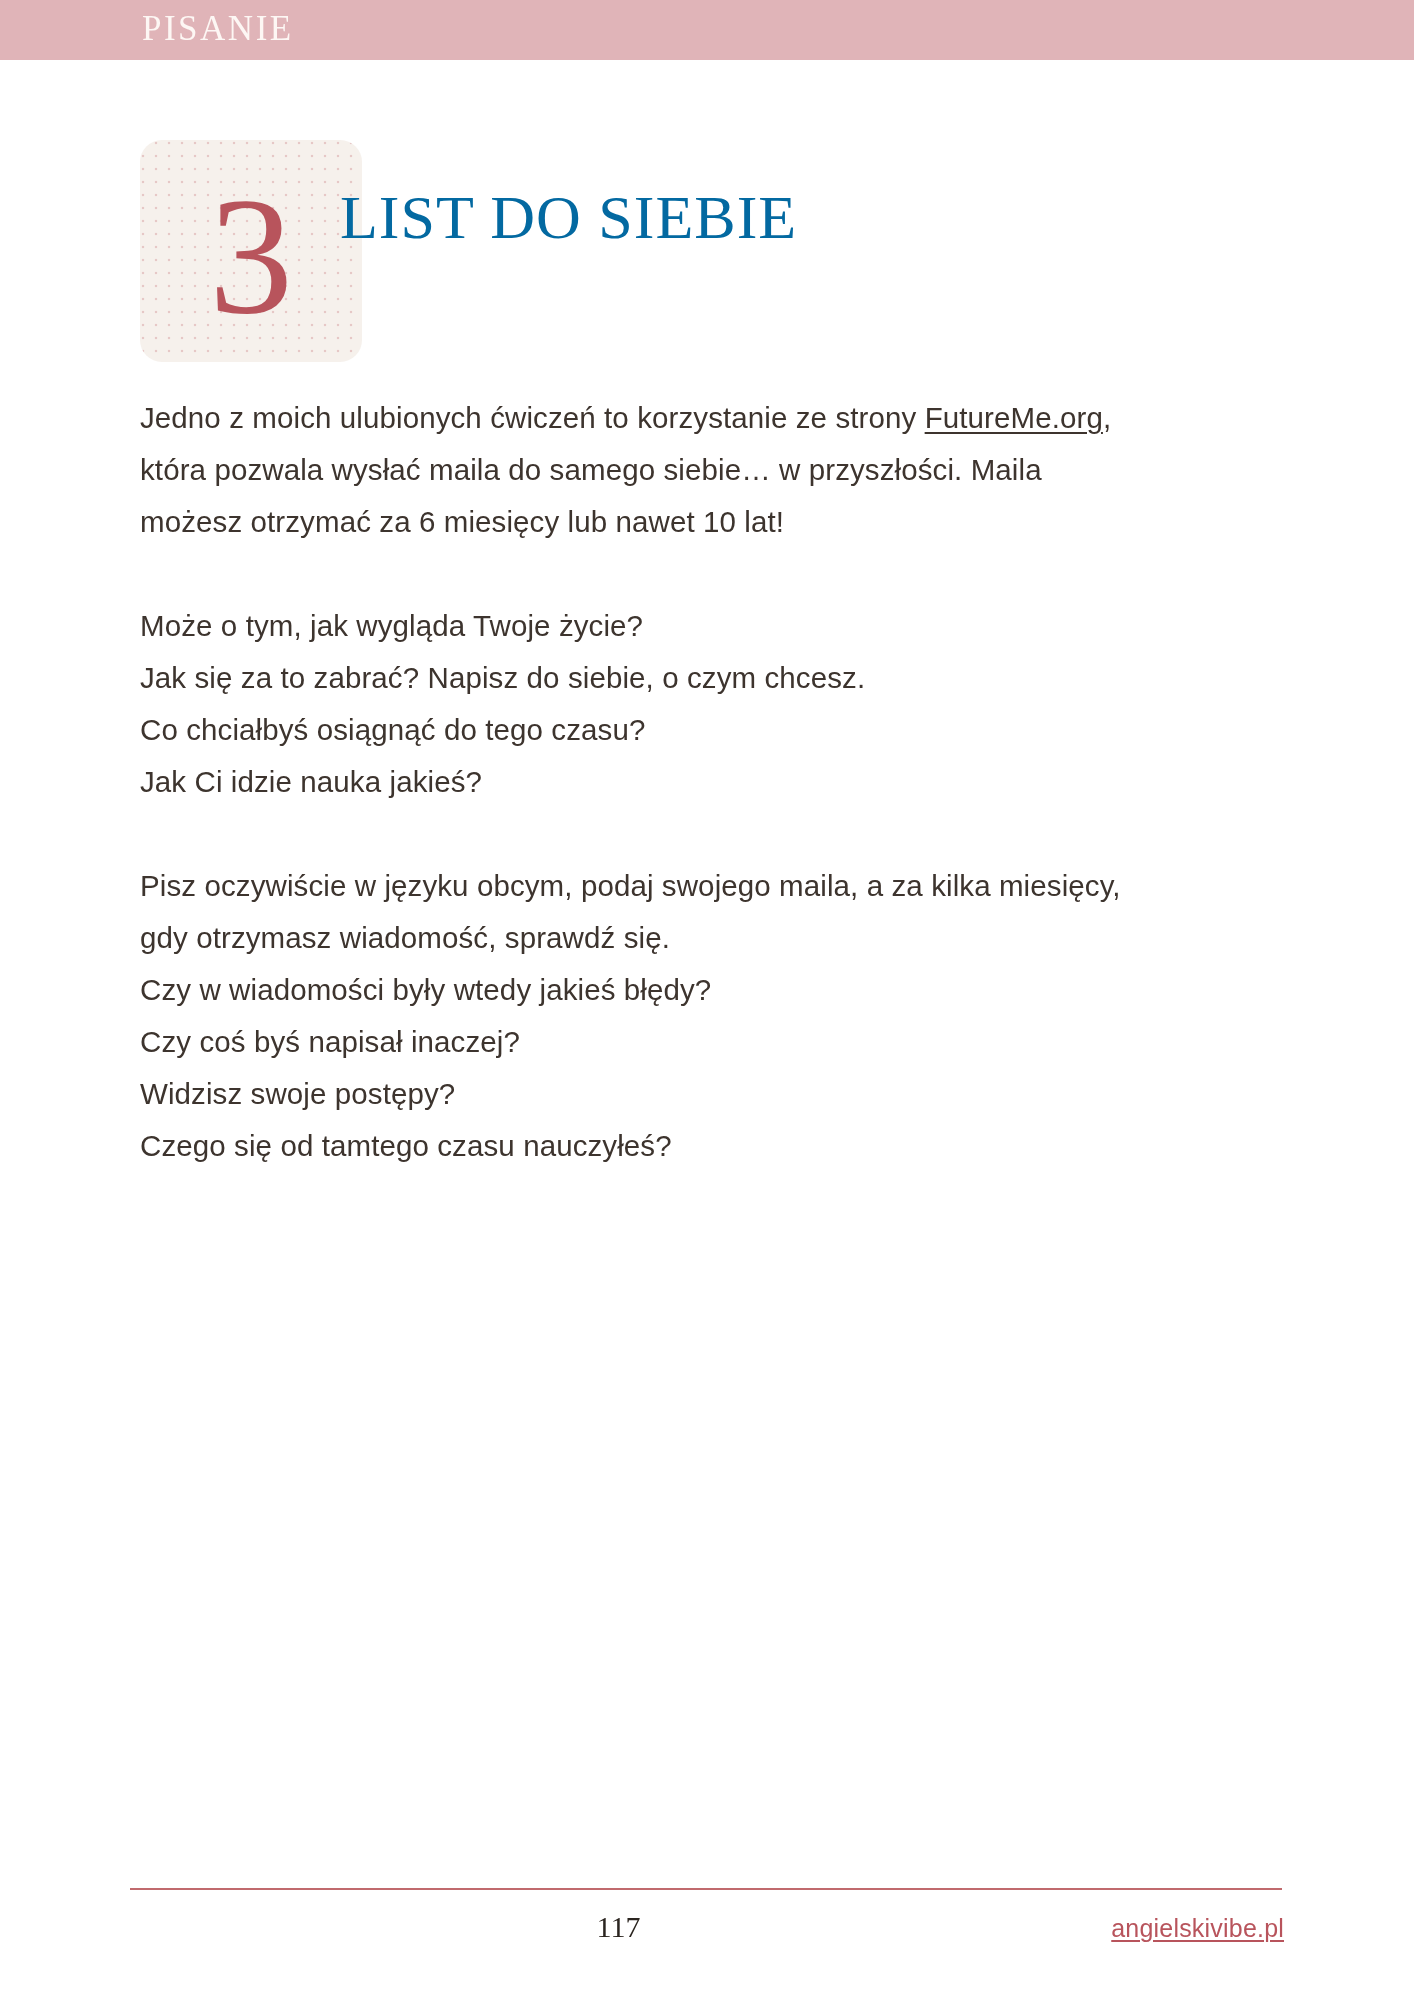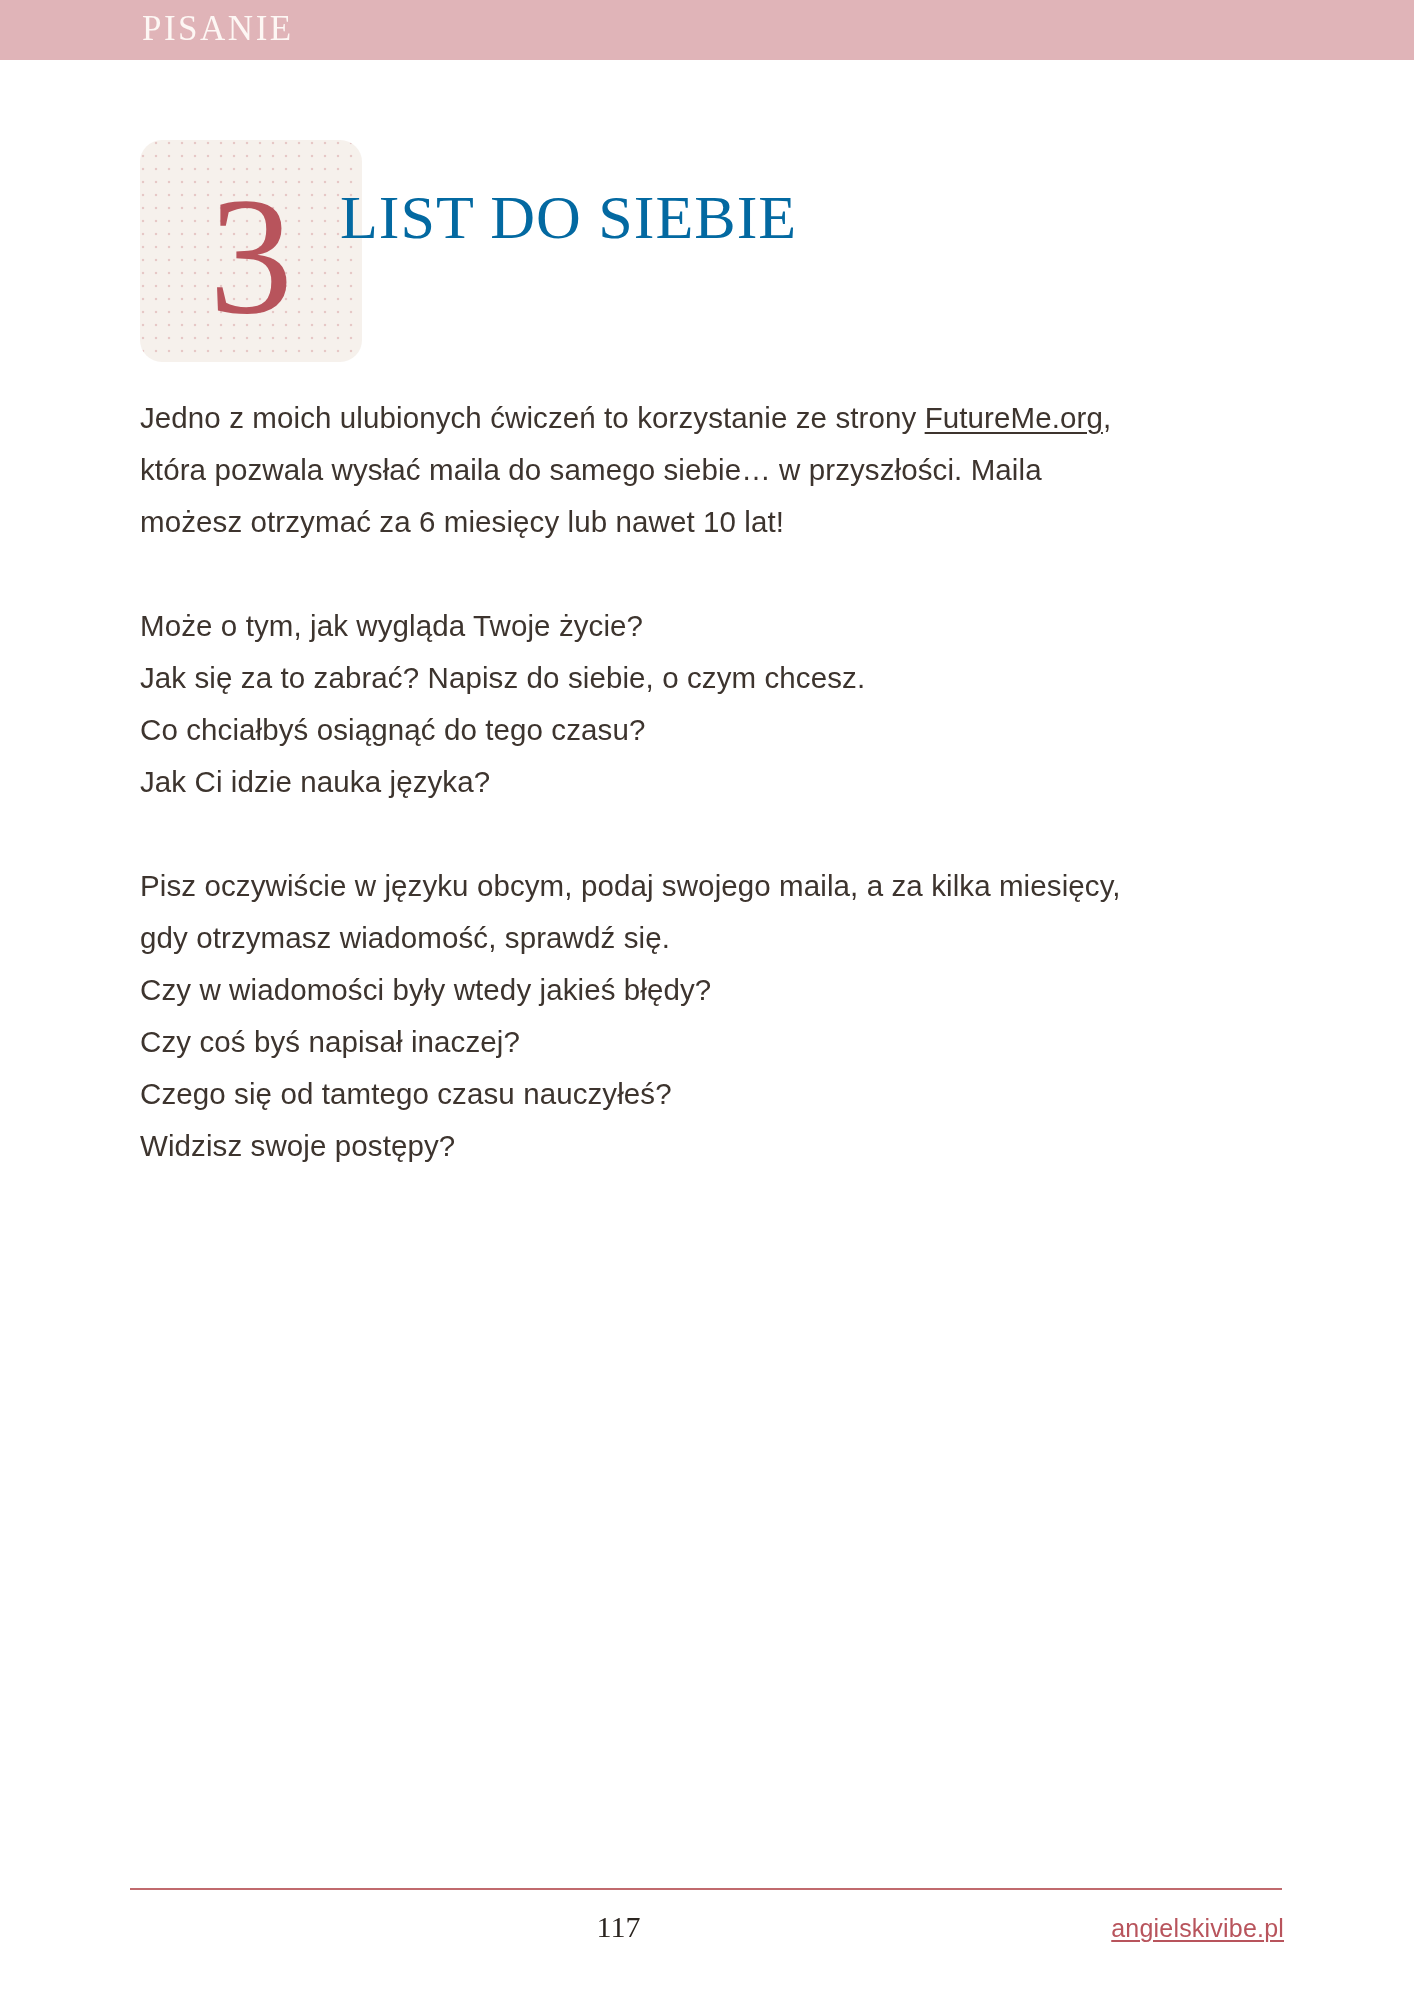--- a/index.html
+++ b/index.html
@@ -162,30 +162,30 @@
   <div class="para">
     <span class="wrapline"><span>Jedno z moich ulubionych ćwiczeń to korzystanie ze strony </span><a class="inline-link" href="#">FutureMe.org</a><span>,</span></span>
     <span class="line">która pozwala wysłać maila do samego siebie… w przyszłości. Maila</span>
     <span class="line">możesz otrzymać za 6 miesięcy lub nawet 10 lat!</span>
   </div>
 
   <div class="para">
     <span class="line">Może o tym, jak wygląda Twoje życie?</span>
     <span class="line">Jak się za to zabrać? Napisz do siebie, o czym chcesz.</span>
     <span class="line">Co chciałbyś osiągnąć do tego czasu?</span>
-    <span class="line">Jak Ci idzie nauka języka?</span>
+    <span class="line">Jak Ci idzie nauka jakieś?</span>
   </div>
 
   <div class="para">
     <span class="line">Pisz oczywiście w języku obcym, podaj swojego maila, a za kilka miesięcy,</span>
     <span class="line">gdy otrzymasz wiadomość, sprawdź się.</span>
     <span class="line">Czy w wiadomości były wtedy jakieś błędy?</span>
     <span class="line">Czy coś byś napisał inaczej?</span>
+    <span class="line">Widzisz swoje postępy?</span>
     <span class="line">Czego się od tamtego czasu nauczyłeś?</span>
-    <span class="line">Widzisz swoje postępy?</span>
   </div>
 
 
 </div>
 
 <div class="footer">
   <div class="footer-rule"></div>
   <div class="page-number">117</div>
   <a class="site-link" href="#">angielskivibe.pl</a>
 </div>

